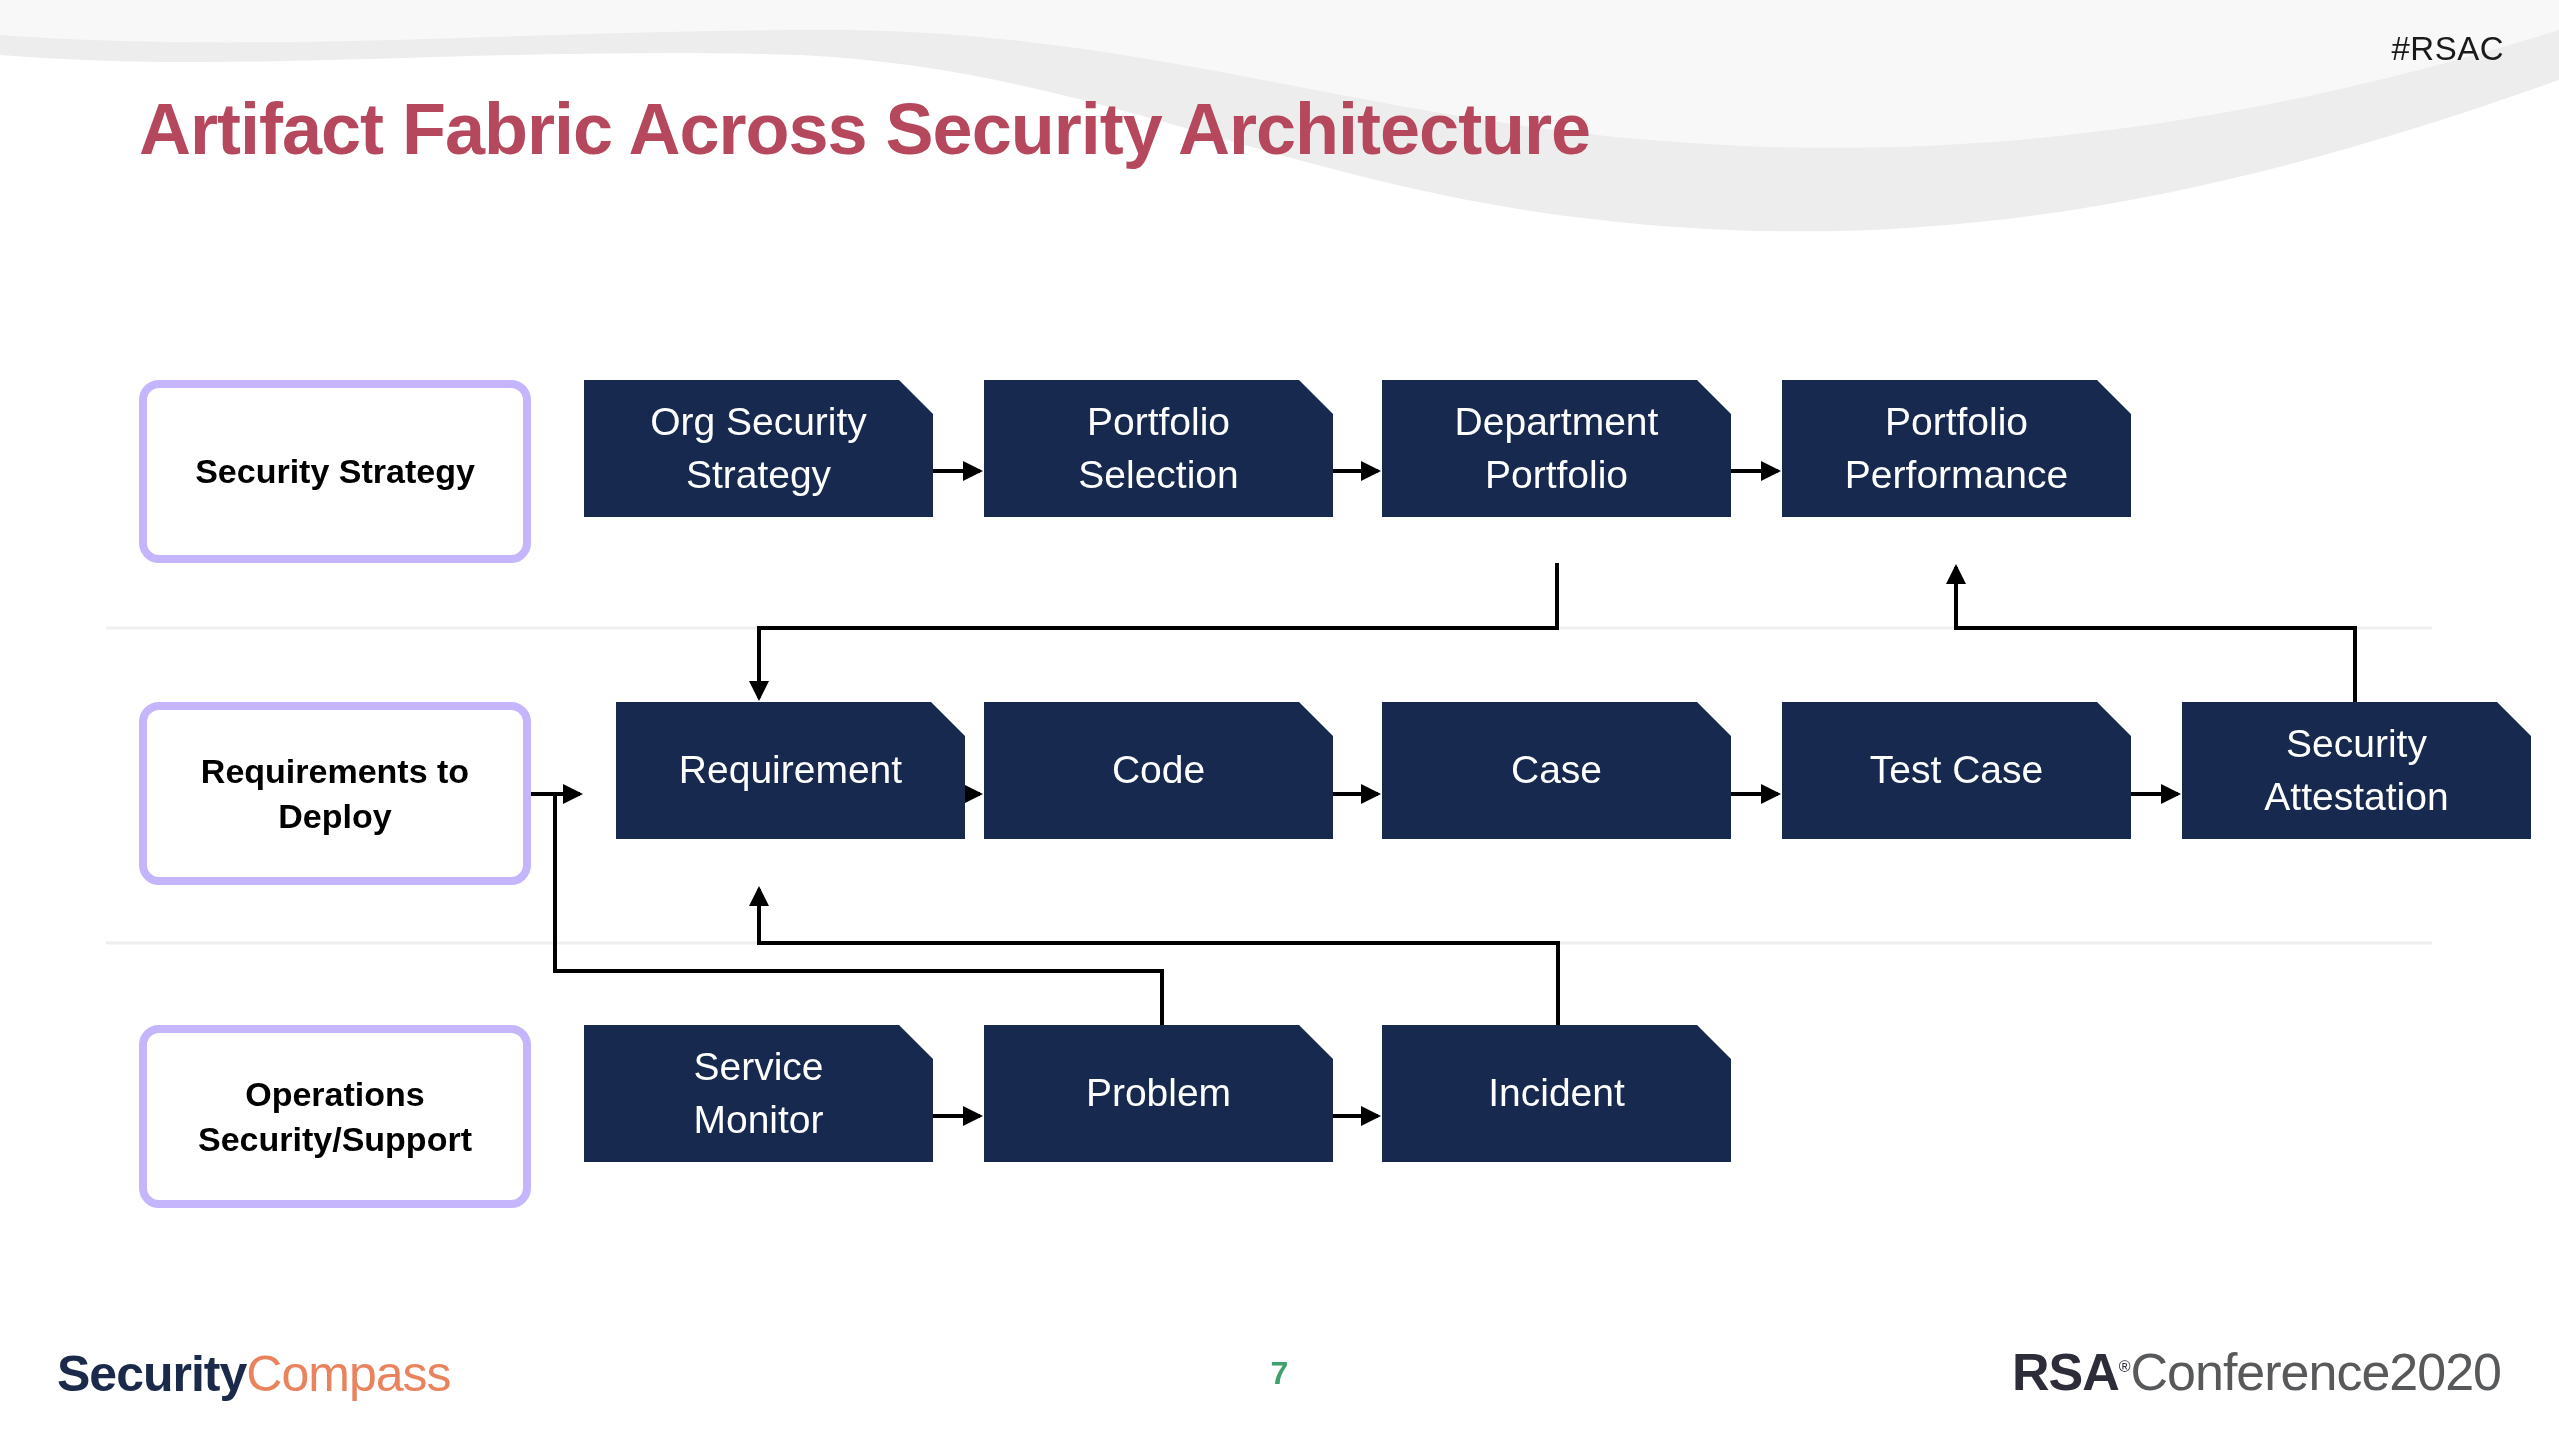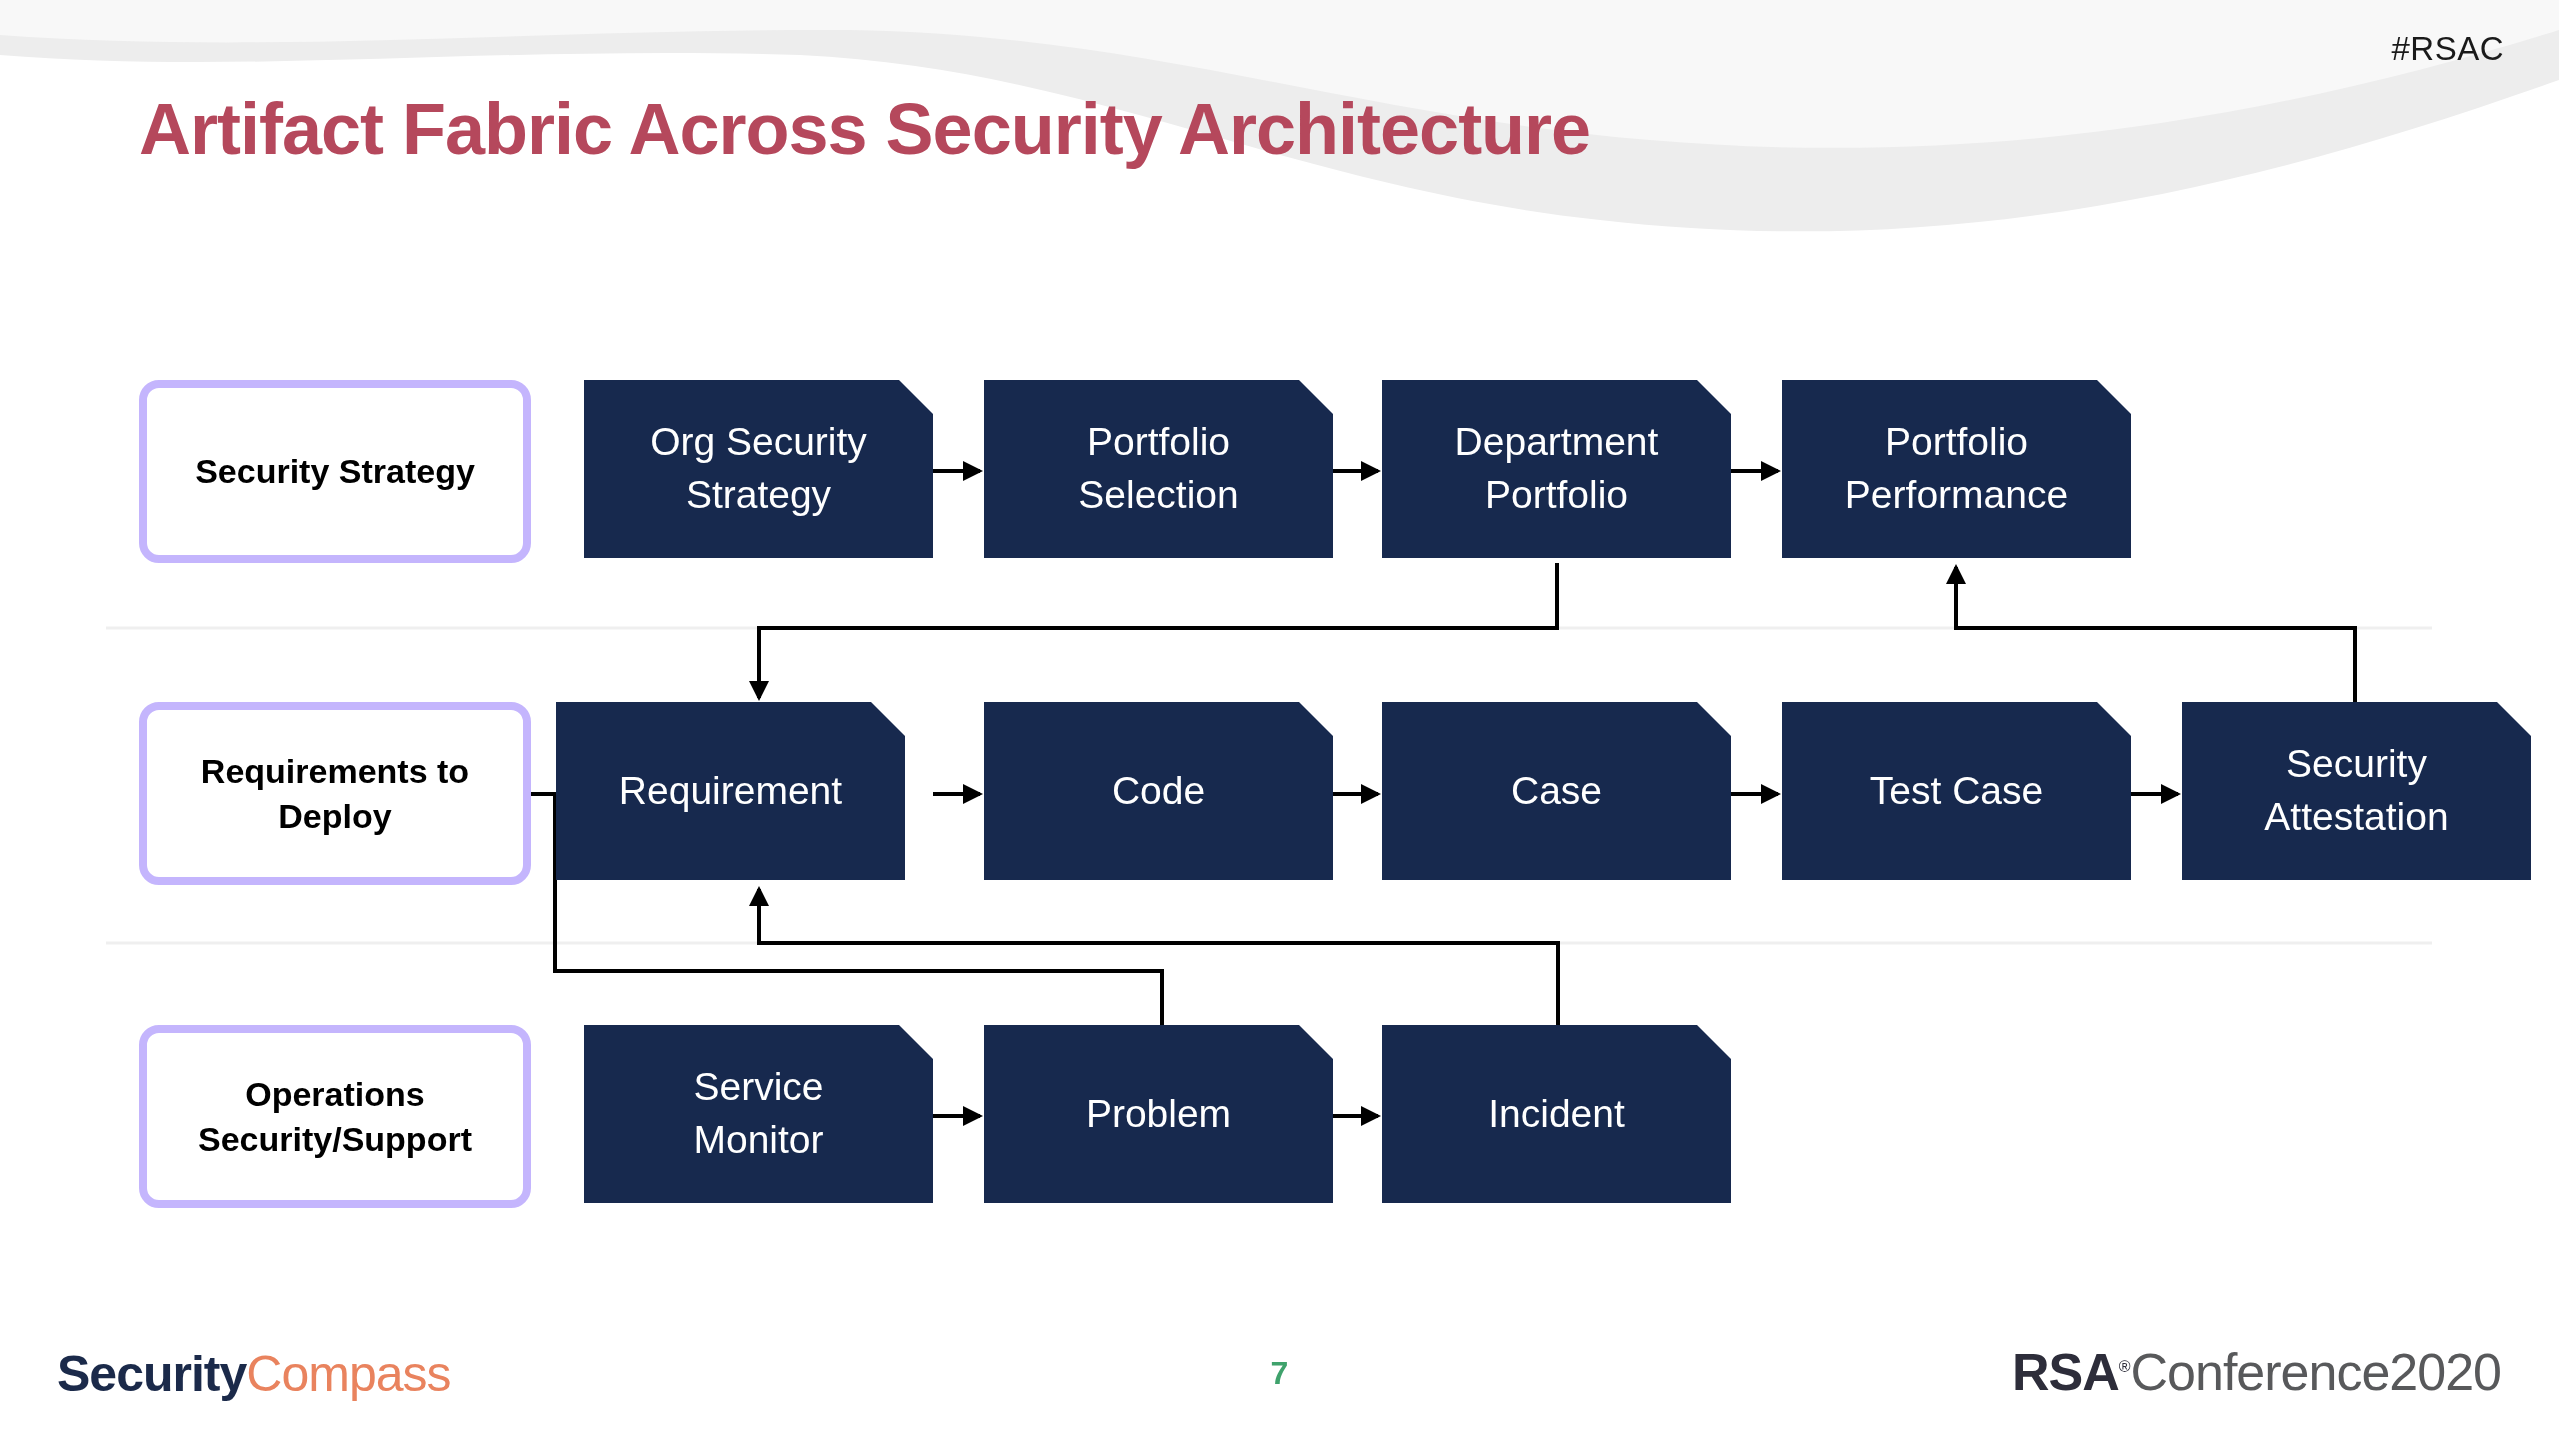--- a/index.html
+++ b/index.html
@@ -54,21 +54,21 @@
     text-align: center;
     font-size: 34px;
     font-weight: 700;
     color: #000000;
     line-height: 1.3;
     padding: 0 26px;
   }
   .nbox {
     position: absolute;
     width: 349px;
-    height: 178px;
+    height: 137px;
     background: #17294e;
     clip-path: polygon(0 0, calc(100% - 34px) 0, 100% 34px, 100% 100%, 0 100%);
     display: flex;
     align-items: center;
     justify-content: center;
     text-align: center;
     font-size: 39px;
     color: #ffffff;
     line-height: 1.35;
     padding: 0 56px;
@@ -148,21 +148,21 @@
 
   <div class="rlabel" style="top:380px">Security Strategy</div>
   <div class="rlabel" style="top:702px">Requirements to Deploy</div>
   <div class="rlabel" style="top:1025px">Operations Security/Support</div>
 
   <div class="nbox" style="left:584px;top:380px">Org Security Strategy</div>
   <div class="nbox" style="left:984px;top:380px">Portfolio Selection</div>
   <div class="nbox" style="left:1382px;top:380px">Department Portfolio</div>
   <div class="nbox" style="left:1782px;top:380px">Portfolio Performance</div>
 
-  <div class="nbox" style="left:556px;top:702px">Requirement</div>
+  <div class="nbox" style="left:616px;top:702px">Requirement</div>
   <div class="nbox" style="left:984px;top:702px">Code</div>
   <div class="nbox" style="left:1382px;top:702px">Case</div>
   <div class="nbox" style="left:1782px;top:702px">Test Case</div>
   <div class="nbox" style="left:2182px;top:702px">Security Attestation</div>
 
   <div class="nbox" style="left:584px;top:1025px">Service Monitor</div>
   <div class="nbox" style="left:984px;top:1025px">Problem</div>
   <div class="nbox" style="left:1382px;top:1025px">Incident</div>
 
   <div class="footer-logo">

